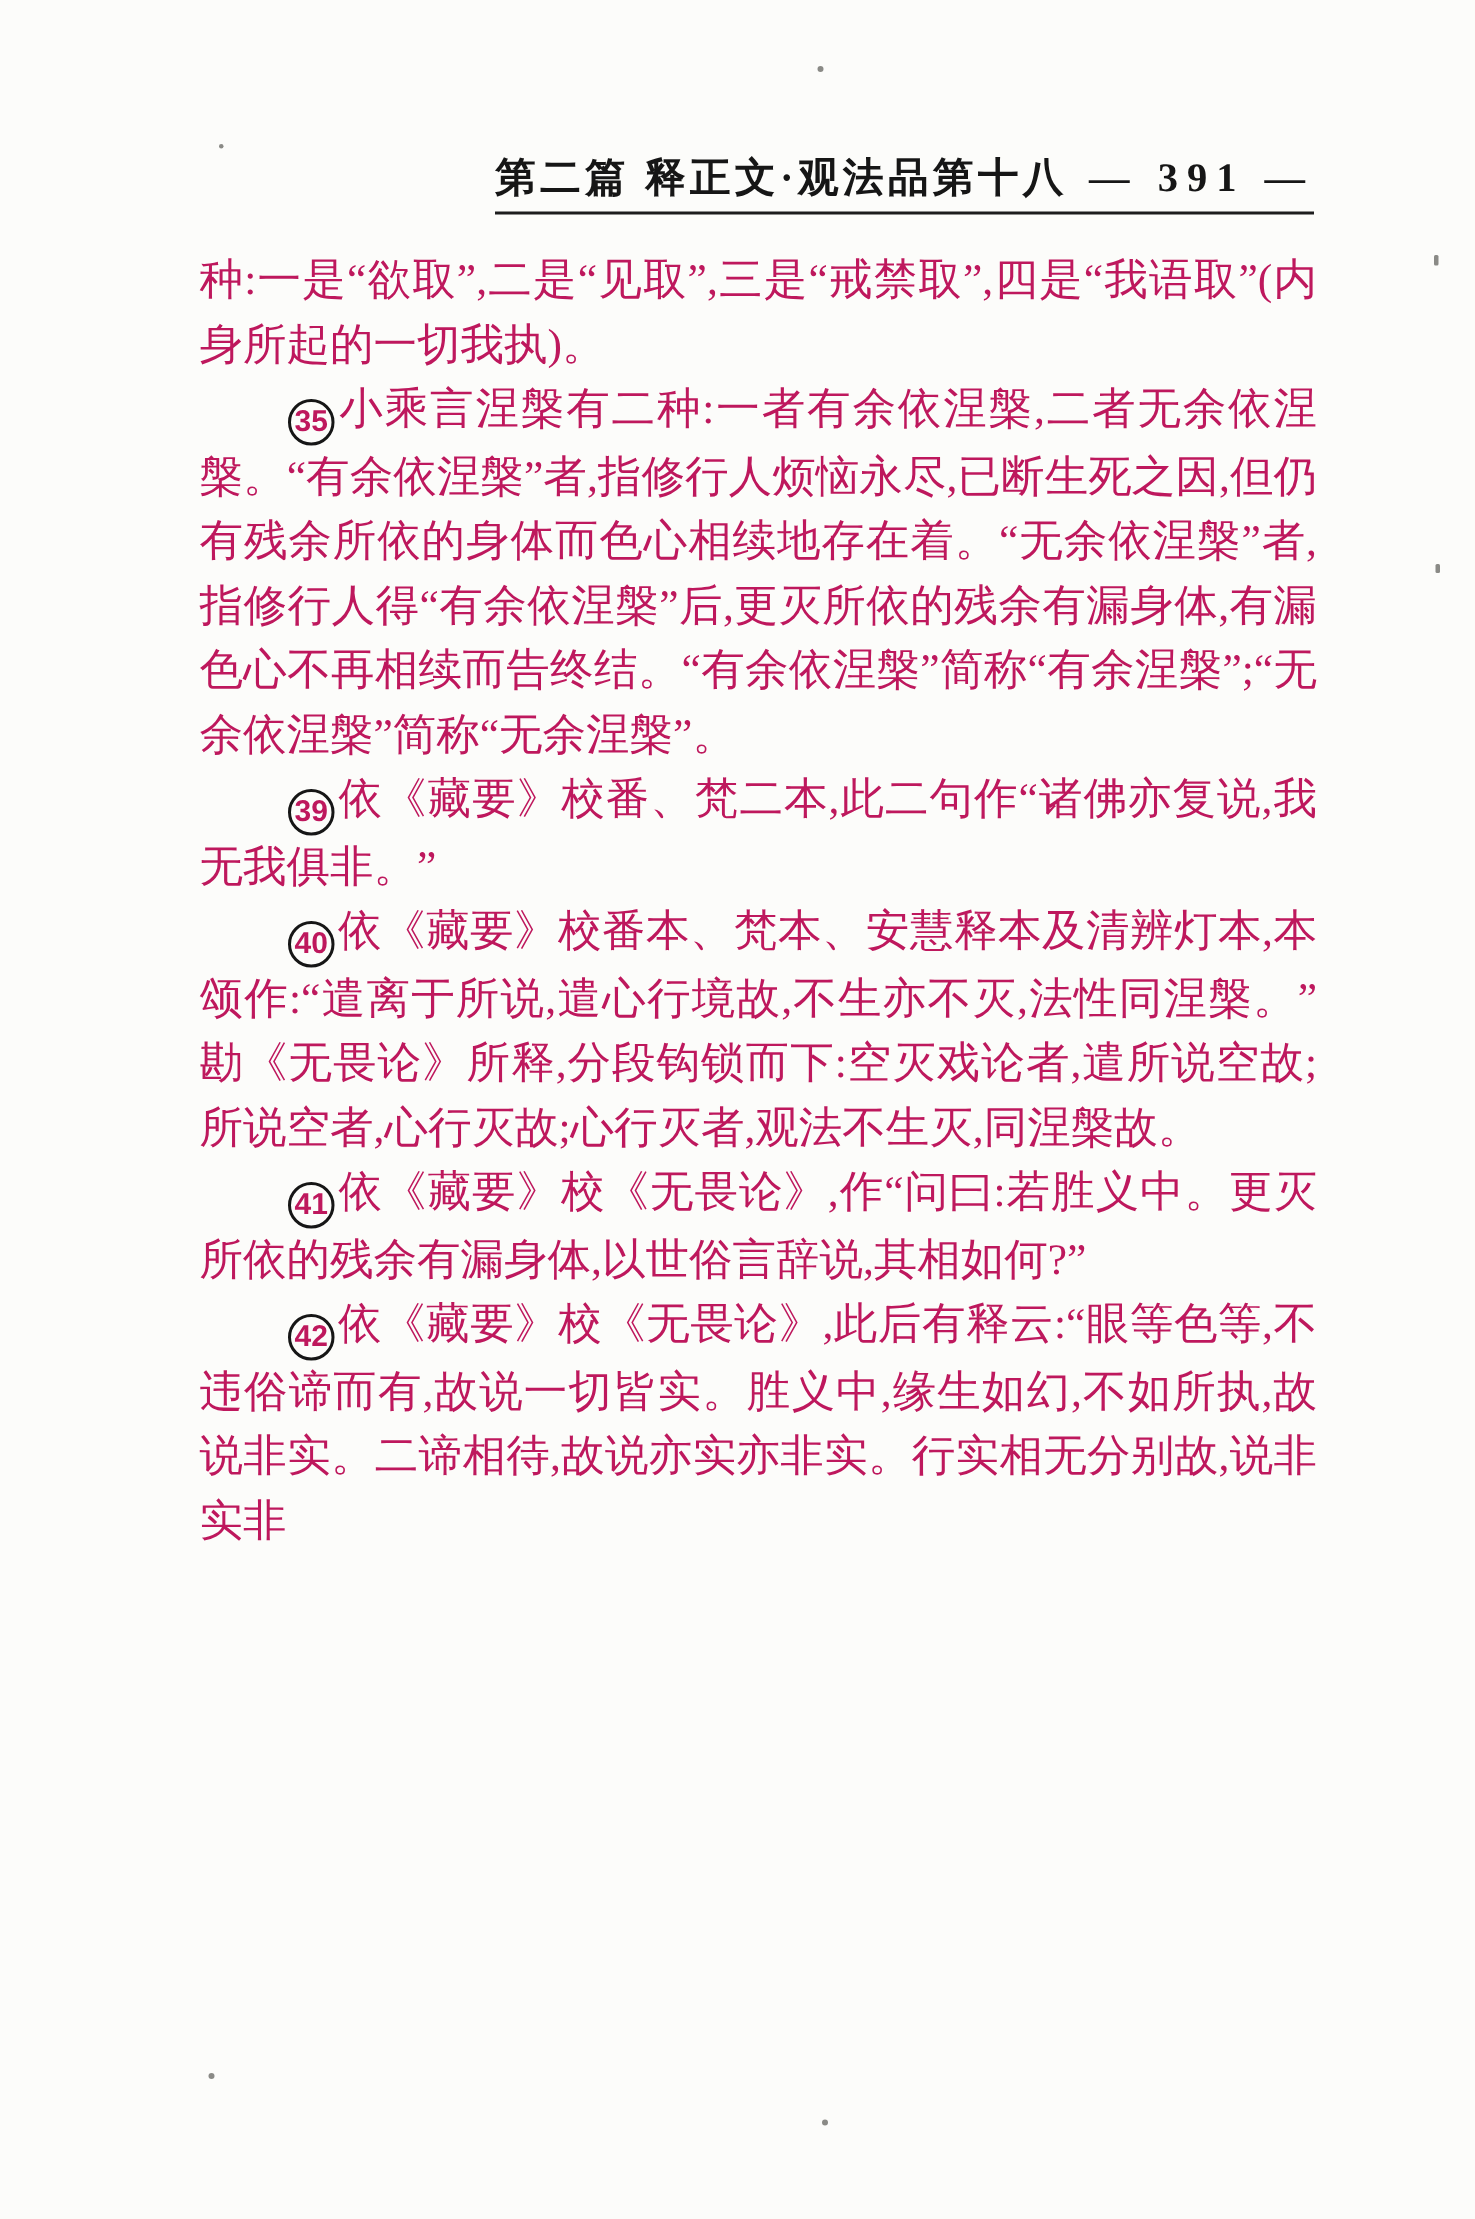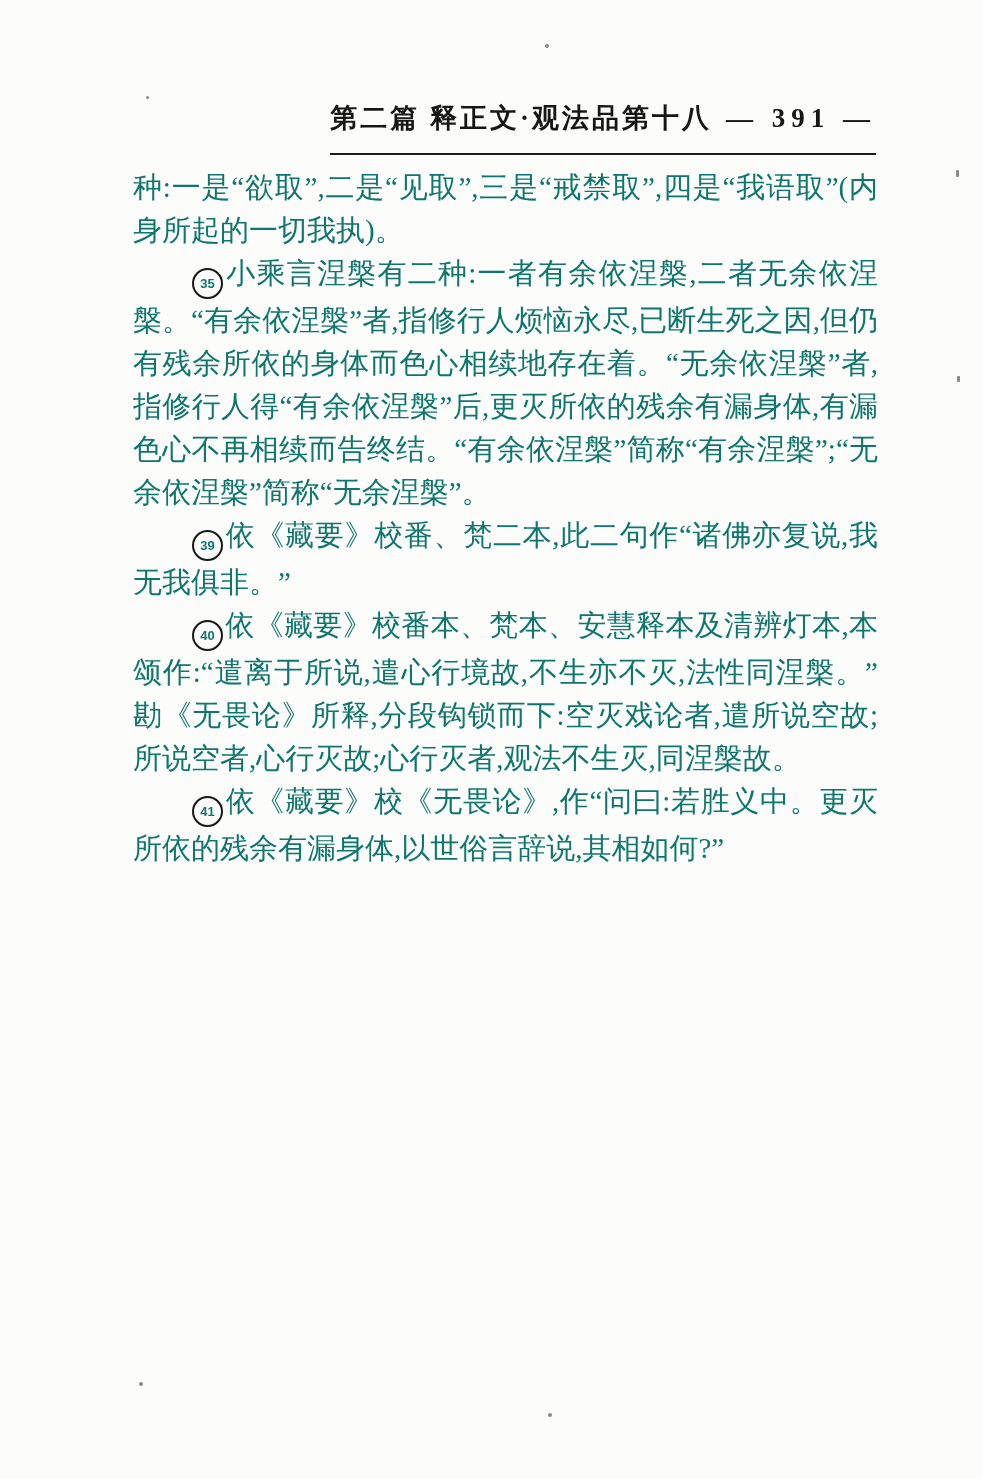--- a/index.html
+++ b/index.html
@@ -17,52 +17,52 @@
   }
   .running-header {
     position: absolute;
     top: 100px;
     right: 107px;
     font-size: 27px;
     font-weight: bold;
     letter-spacing: 3px;
     color: #161616;
     border-bottom: 2px solid #1d1d1d;
-    padding-bottom: 17px;
+    padding-bottom: 5px;
     white-space: nowrap;
   }
   .running-header .pageno {
     margin-left: 14px;
     letter-spacing: 6px;
   }
   .text-body {
     position: absolute;
     left: 133px;
     top: 166px;
     width: 745px;
     font-size: 29px;
     line-height: 43px;
     text-align: justify;
     text-justify: inter-ideograph;
     line-break: anywhere;
     word-break: break-all;
-    color: #0f766e;
+    color: #be185d;
   }
   .para { margin: 0; padding: 0; }
   .para.indent { text-indent: 2em; }
   .circ {
     display: inline-block;
     width: 31px; height: 31px;
     box-sizing: border-box;
     border: 2px solid #161616;
     border-radius: 50%;
     line-height: 27px;
     text-align: center;
     text-indent: 0;
-    font-size: 13px;
+    font-size: 20px;
     font-weight: bold;
     letter-spacing: 0;
     vertical-align: -5px;
     margin: 0 2px 0 1px;
     font-family: "Liberation Sans", "DejaVu Sans", sans-serif;
   }
   
   .speck { position: absolute; background: #8a8a86; border-radius: 50%; }
   .speck.s1 { width: 4px; height: 4px; left: 545px; top: 44px; }
   .speck.s2 { width: 3px; height: 3px; left: 146px; top: 96px; }
@@ -79,20 +79,21 @@
   <div class="running-header">
     <span>第二篇 释正文·观法品第十八</span><span class="pageno">— 391 —</span>
   </div>
 
   <div class="text-body">
       <p class="para"><span>种:一是“欲取”,二是“见取”,三是“戒禁取”,四是“我语取”(内身所起的一切我执)。</span></p>
       <p class="para indent"><span class="circ">35</span><span>小乘言涅槃有二种:一者有余依涅槃,二者无余依涅槃。“有余依涅槃”者,指修行人烦恼永尽,已断生死之因,但仍有残余所依的身体而色心相续地存在着。“无余依涅槃”者,指修行人得“有余依涅槃”后,更灭所依的残余有漏身体,有漏色心不再相续而告终结。“有余依涅槃”简称“有余涅槃”;“无余依涅槃”简称“无余涅槃”。</span></p>
       <p class="para indent"><span class="circ">39</span><span>依《藏要》校番、梵二本,此二句作“诸佛亦复说,我无我俱非。”</span></p>
       <p class="para indent"><span class="circ">40</span><span>依《藏要》校番本、梵本、安慧释本及清辨灯本,本颂作:“遣离于所说,遣心行境故,不生亦不灭,法性同涅槃。”勘《无畏论》所释,分段钩锁而下:空灭戏论者,遣所说空故;所说空者,心行灭故;心行灭者,观法不生灭,同涅槃故。</span></p>
       <p class="para indent"><span class="circ">41</span><span>依《藏要》校《无畏论》,作“问曰:若胜义中。更灭所依的残余有漏身体,以世俗言辞说,其相如何?”</span></p>
+      <p class="para indent"><span class="circ">42</span><span>依《藏要》校《无畏论》,此后有释云:“眼等色等,不违俗谛而有,故说一切皆实。胜义中,缘生如幻,不如所执,故说非实。二谛相待,故说亦实亦非实。行实相无分别故,说非实非</span></p>
     </div>
 
   <div class="speck s1"></div>
   <div class="speck s2"></div>
   <div class="speck s3"></div>
   <div class="speck s4"></div>
   <div class="speck s5"></div>
   <div class="speck s6"></div>
 </div>
 

